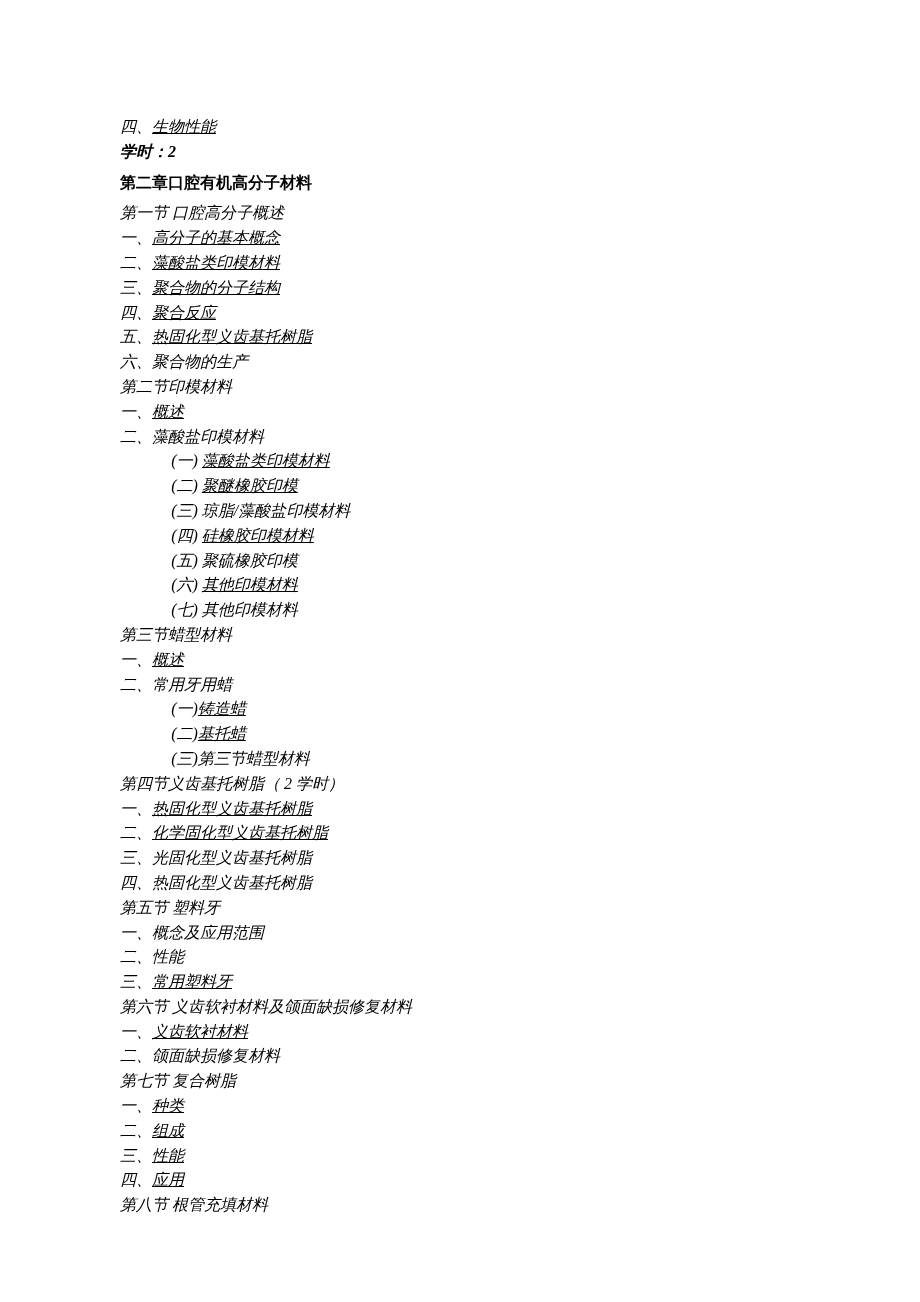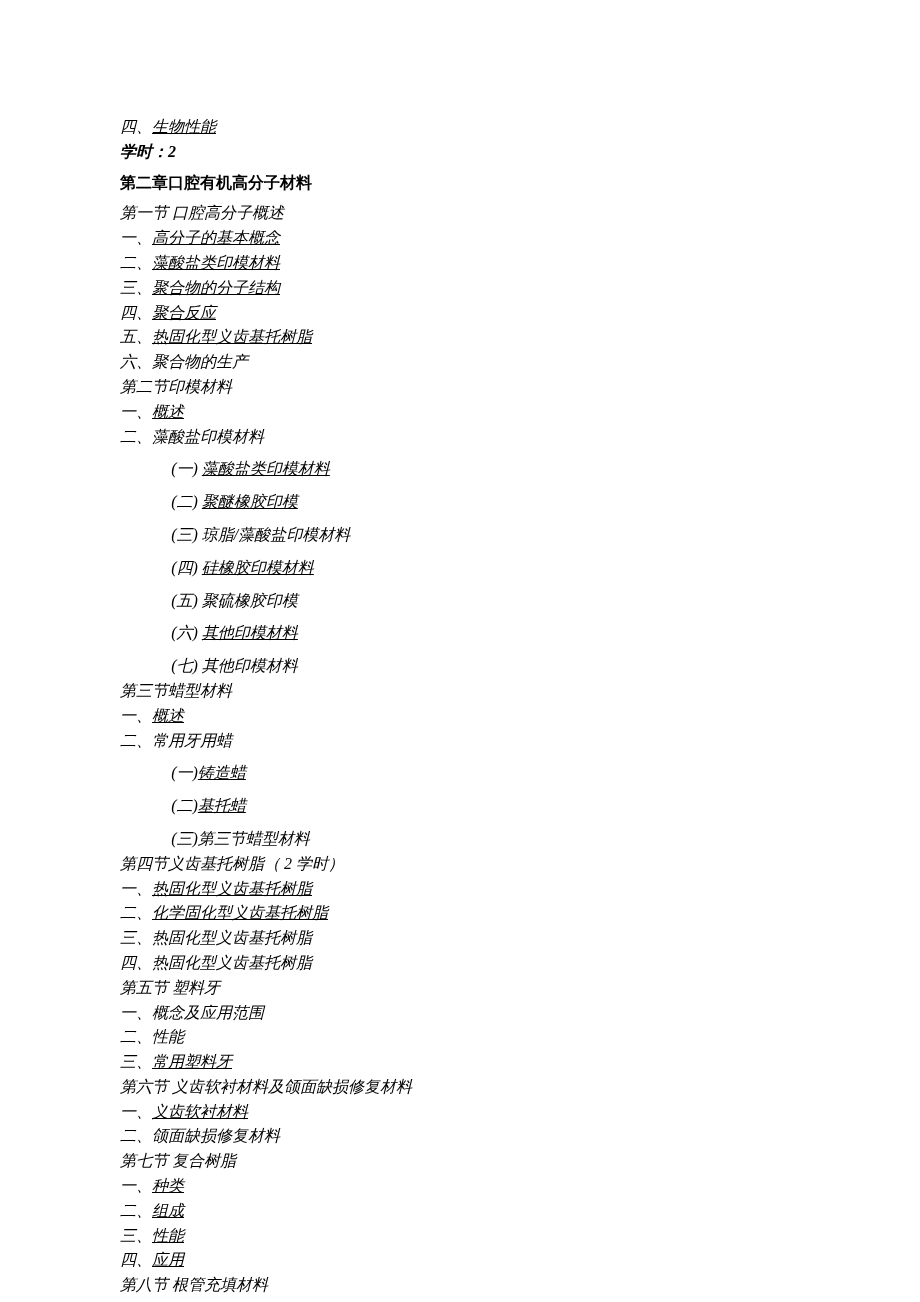--- a/index.html
+++ b/index.html
@@ -26,21 +26,20 @@
     .chapter-title {
       font-weight: bold;
       text-align: left;
       margin: 6px 0;
     }
     .underline {
       text-decoration: underline;
     }
     .indent-1 {
       padding-left: 3.2em;
-      margin-top: 8px;
     }
   </style>
 </head>
 <body>
 
 <div class="line">
   <span>四、</span><span class="underline">生物性能</span>
 </div>
 <div class="line bold">
   <span>学时：</span><span>2</span>
@@ -70,21 +69,21 @@
 <div class="line">第三节蜡型材料</div>
 <div class="line"><span>一、</span><span class="underline">概述</span></div>
 <div class="line">二、常用牙用蜡</div>
 <div class="line indent-1"><span>(一)</span><span class="underline">铸造蜡</span></div>
 <div class="line indent-1"><span>(二)</span><span class="underline">基托蜡</span></div>
 <div class="line indent-1">(三)第三节蜡型材料</div>
 
 <div class="line">第四节义齿基托树脂（ 2 学时）</div>
 <div class="line"><span>一、</span><span class="underline">热固化型义齿基托树脂</span></div>
 <div class="line"><span>二、</span><span class="underline">化学固化型义齿基托树脂</span></div>
-<div class="line">三、热固化型义齿基托树脂</div>
+<div class="line">三、光固化型义齿基托树脂</div>
 <div class="line">四、热固化型义齿基托树脂</div>
 
 <div class="line">第五节 塑料牙</div>
 <div class="line">一、概念及应用范围</div>
 <div class="line">二、性能</div>
 <div class="line"><span>三、</span><span class="underline">常用塑料牙</span></div>
 
 <div class="line">第六节 义齿软衬材料及颌面缺损修复材料</div>
 <div class="line"><span>一、</span><span class="underline">义齿软衬材料</span></div>
 <div class="line">二、颌面缺损修复材料</div>

